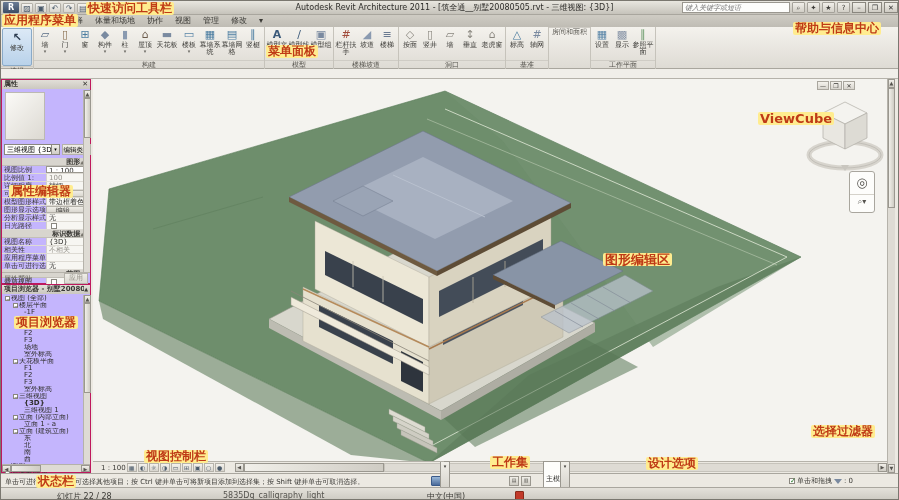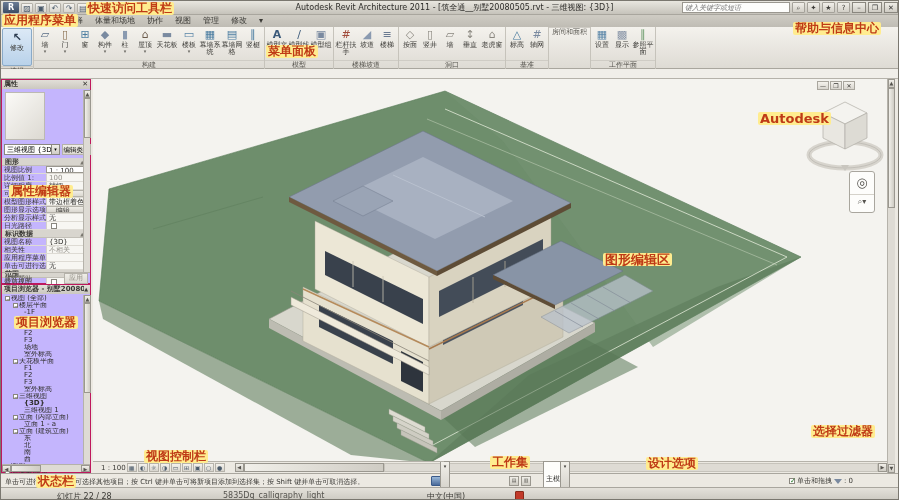--- a/index.html
+++ b/index.html
@@ -67,21 +67,21 @@
   
   #optionsbar{left:0;top:68px;width:899px;height:10px;background:#f0eee9;border-bottom:1px solid #b5b2aa}
   
   .palette{background:#c4b5fd;border:1px solid #be185d}
   .pal-head{height:9px;background:linear-gradient(#e2dfd8,#cbc8c0);font-size:7px;font-weight:bold;color:#3a3935;line-height:9px;padding:0 2px;display:flex;justify-content:space-between}
   .prow{display:flex;height:8px;border-bottom:1px solid #dedbd4;font-size:7px;line-height:8px}
   .prow .pl{flex:0 0 44px;padding-left:2px;color:#3c3b37;overflow:hidden;white-space:nowrap}
   .prow .pv{flex:1;background:#f7f6f2;border-left:1px solid #d5d2ca;padding-left:2px;color:#2e2d2a;overflow:hidden;white-space:nowrap}
   .prow .pv.dis{color:#94918a}
   .prow .pv.btn{background:linear-gradient(#efede7,#dbd8d1);text-align:center;border:1px solid #b5b2aa;padding-left:0}
-  .psec{height:8px;background:#d8d5ce;font-size:7px;font-weight:bold;line-height:8px;padding-left:3px;color:#3a3935;display:flex;justify-content:space-between;border-bottom:1px solid #c2bfb7}
+  .psec{height:8px;background:#d8d5ce;font-size:7px;font-weight:bold;line-height:8px;padding-left:3px;color:#3a3935;display:flex;justify-content:flex-end;border-bottom:1px solid #c2bfb7}
   .psec span{font-size:5px;color:#7a776f;padding-right:2px}
   .chk{display:inline-block;width:6px;height:6px;border:1px solid #8a877f;background:#fff;margin:1px 0 0 2px}
   
   .ti{height:7px;font-size:7px;line-height:7px;color:#2e2d2a;white-space:nowrap;overflow:hidden}
   .ti .exp{display:inline-block;width:5px;height:5px;border:1px solid #8a877f;background:#fff;font-size:5px;line-height:4px;text-align:center;color:#3a3935;margin-right:1px;vertical-align:middle}
   .d0{padding-left:3px}.d1{padding-left:11px}.d2{padding-left:22px}
   .bold{font-weight:bold}
   
   .sb{background:#dedbd4;border-left:1px solid #b5b2aa}
   .sbtn{background:linear-gradient(#f1efe9,#cfccc4);border:1px solid #9a978f;font-size:5px;line-height:7px;text-align:center;color:#55534e}
@@ -574,21 +574,21 @@
     <span class="abs" style="left:56px;top:3px" data-name="slide-counter">幻灯片 22 / 28</span>
     <span class="abs" style="left:222px;top:3px;color:#55534e" data-name="ime-profile-label">5835Dg_calligraphy_light</span>
     <span class="abs" style="left:426px;top:3px" data-name="language-indicator">中文(中国)</span>
     <span class="abs" style="left:514px;top:3px;width:9px;height:9px;background:#c23a2a;border:1px solid #8a2a1a;border-radius:1px" data-name="ime-icon"></span>
   </div>
 
   <div class="ann" style="left:85px;top:1px" data-name="annotation-quick-access-toolbar">快速访问工具栏</div>
   <div class="ann" style="left:1px;top:13px" data-name="annotation-application-menu">应用程序菜单</div>
   <div class="ann" style="left:265px;top:44px" data-name="annotation-menu-panel">菜单面板</div>
   <div class="ann" style="left:792px;top:21px" data-name="annotation-help-infocenter">帮助与信息中心</div>
-  <div class="ann" style="left:757px;top:111px;font-size:13px" data-name="annotation-viewcube">Autodesk</div>
+  <div class="ann" style="left:757px;top:111px;font-size:13px" data-name="annotation-viewcube">ViewCube</div>
   <div class="ann" style="left:8px;top:184px" data-name="annotation-property-editor">属性编辑器</div>
   <div class="ann" style="left:602px;top:252px;font-size:13px" data-name="annotation-graphics-area">图形编辑区</div>
   <div class="ann" style="left:13px;top:315px" data-name="annotation-project-browser">项目浏览器</div>
   <div class="ann" style="left:143px;top:449px" data-name="annotation-view-control-bar">视图控制栏</div>
   <div class="ann" style="left:489px;top:455px" data-name="annotation-worksets">工作集</div>
   <div class="ann" style="left:645px;top:456px" data-name="annotation-design-options">设计选项</div>
   <div class="ann" style="left:810px;top:424px" data-name="annotation-selection-filter">选择过滤器</div>
   <div class="ann" style="left:35px;top:474px" data-name="annotation-status-bar">状态栏</div>
 
 </div>

